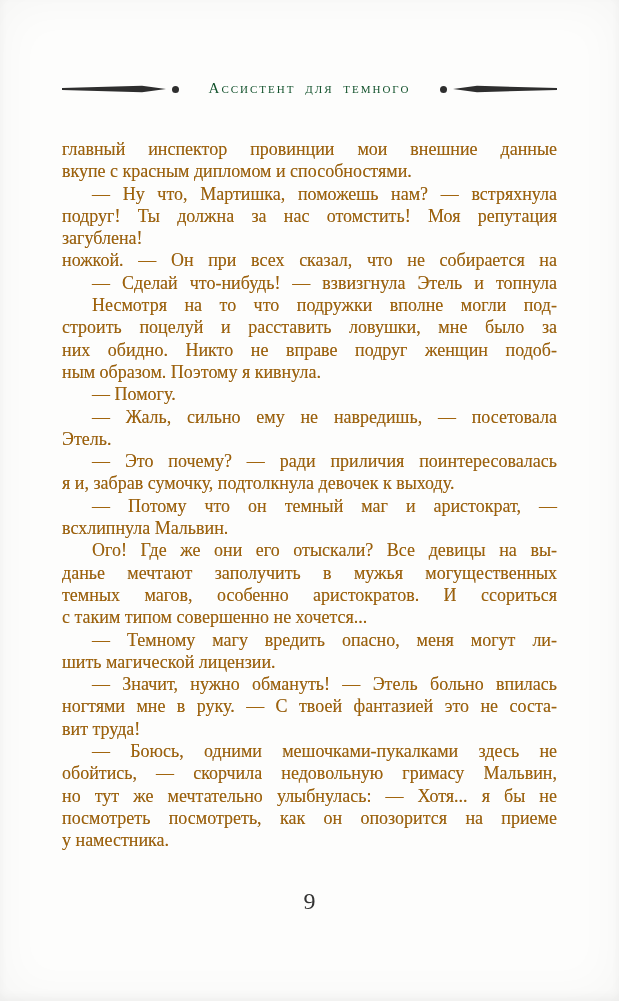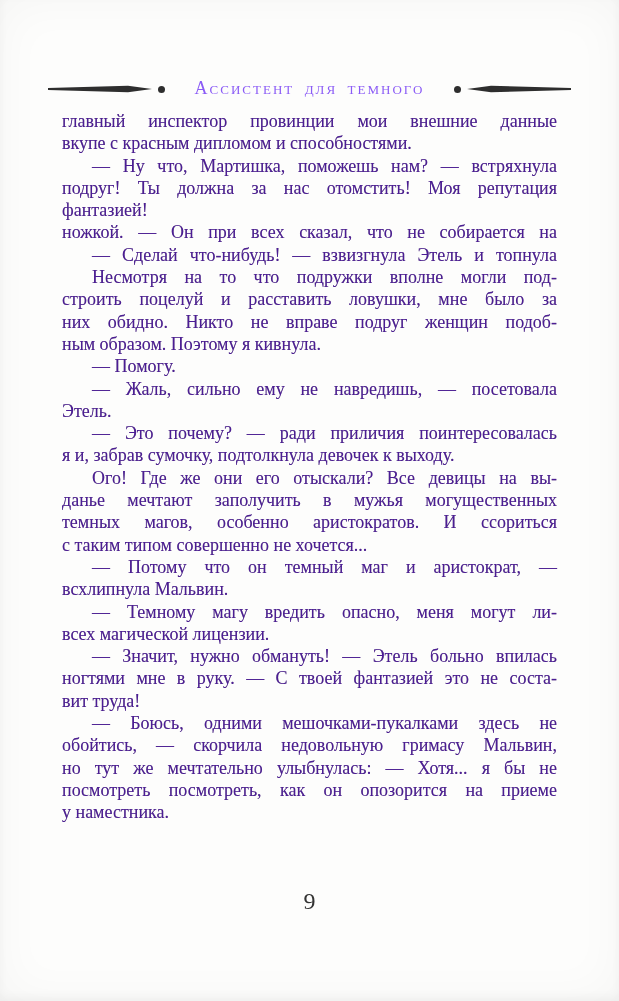--- a/index.html
+++ b/index.html
@@ -40,38 +40,38 @@
     height: 7px;
     border-radius: 50%;
     background: #2e2e2e;
     margin: 0 0 0 6px;
   }
   .orn-dot.right {
     margin: 0 6px 0 0;
   }
   .running-title {
     font-variant: small-caps;
-    font-size: 18px;
+    font-size: 15px;
     letter-spacing: 2px;
     word-spacing: 4px;
-    color: #8b5cf6;
+    color: #14532d;
     margin: 12px 30px;
     white-space: nowrap;
     transform: translateY(-1px);
   }
 
   
   .text-body {
     position: absolute;
-    top: 110px;
+    top: 138px;
     left: 62px;
     width: 495px;
     font-size: 18px;
     line-height: 22.3px;
-    color: #4c1d95;
+    color: #a16207;
     text-shadow: 0 0 0.3px rgba(40,40,40,0.4);
   }
   .para { margin: 0; }
   .line {
     text-align: justify;
     text-align-last: justify;
   }
   .line.last { text-align-last: left; }
   .line.first-indent { padding-left: 30px; }
 
@@ -104,21 +104,21 @@
   </div>
 
   <div class="text-body">
       <div class="para">
         <div class="line">главный инспектор провинции мои внешние данные</div>
         <div class="line last">вкупе с красным дипломом и способностями.</div>
       </div>
       <div class="para">
         <div class="line first-indent">— Ну что, Мартишка, поможешь нам? — встряхнула</div>
         <div class="line">подруг! Ты должна за нас отомстить! Моя репутация</div>
-        <div class="line last">фантазией!</div>
+        <div class="line last">загублена!</div>
       </div>
       <div class="para">
         <div class="line">ножкой. — Он при всех сказал, что не собирается на</div>
         <div class="line first-indent">— Сделай что-нибудь! — взвизгнула Этель и топнула</div>
       </div>
       <div class="para">
         <div class="line first-indent">Несмотря на то что подружки вполне могли под-</div>
         <div class="line">строить поцелуй и расставить ловушки, мне было за</div>
         <div class="line">них обидно. Никто не вправе подруг женщин подоб-</div>
         <div class="line last">ным образом. Поэтому я кивнула.</div>
@@ -128,32 +128,32 @@
       </div>
       <div class="para">
         <div class="line first-indent">— Жаль, сильно ему не навредишь, — посетовала</div>
         <div class="line last">Этель.</div>
       </div>
       <div class="para">
         <div class="line first-indent">— Это почему? — ради приличия поинтересовалась</div>
         <div class="line last">я и, забрав сумочку, подтолкнула девочек к выходу.</div>
       </div>
       <div class="para">
+        <div class="line first-indent">— Потому что он темный маг и аристократ, —</div>
+        <div class="line last">всхлипнула Мальвин.</div>
+      </div>
+      <div class="para">
         <div class="line first-indent">Ого! Где же они его отыскали? Все девицы на вы-</div>
         <div class="line">данье мечтают заполучить в мужья могущественных</div>
         <div class="line">темных магов, особенно аристократов. И ссориться</div>
         <div class="line last">с таким типом совершенно не хочется...</div>
       </div>
       <div class="para">
-        <div class="line first-indent">— Потому что он темный маг и аристократ, —</div>
-        <div class="line last">всхлипнула Мальвин.</div>
-      </div>
-      <div class="para">
         <div class="line first-indent">— Темному магу вредить опасно, меня могут ли-</div>
-        <div class="line last">всех магической лицензии.</div>
+        <div class="line last">шить магической лицензии.</div>
       </div>
       <div class="para">
         <div class="line first-indent">— Значит, нужно обмануть! — Этель больно впилась</div>
         <div class="line">ногтями мне в руку. — С твоей фантазией это не соста-</div>
         <div class="line last">вит труда!</div>
       </div>
       <div class="para">
         <div class="line first-indent">— Боюсь, одними мешочками-пукалками здесь не</div>
         <div class="line">обойтись, — скорчила недовольную гримасу Мальвин,</div>
         <div class="line">но тут же мечтательно улыбнулась: — Хотя... я бы не</div>

